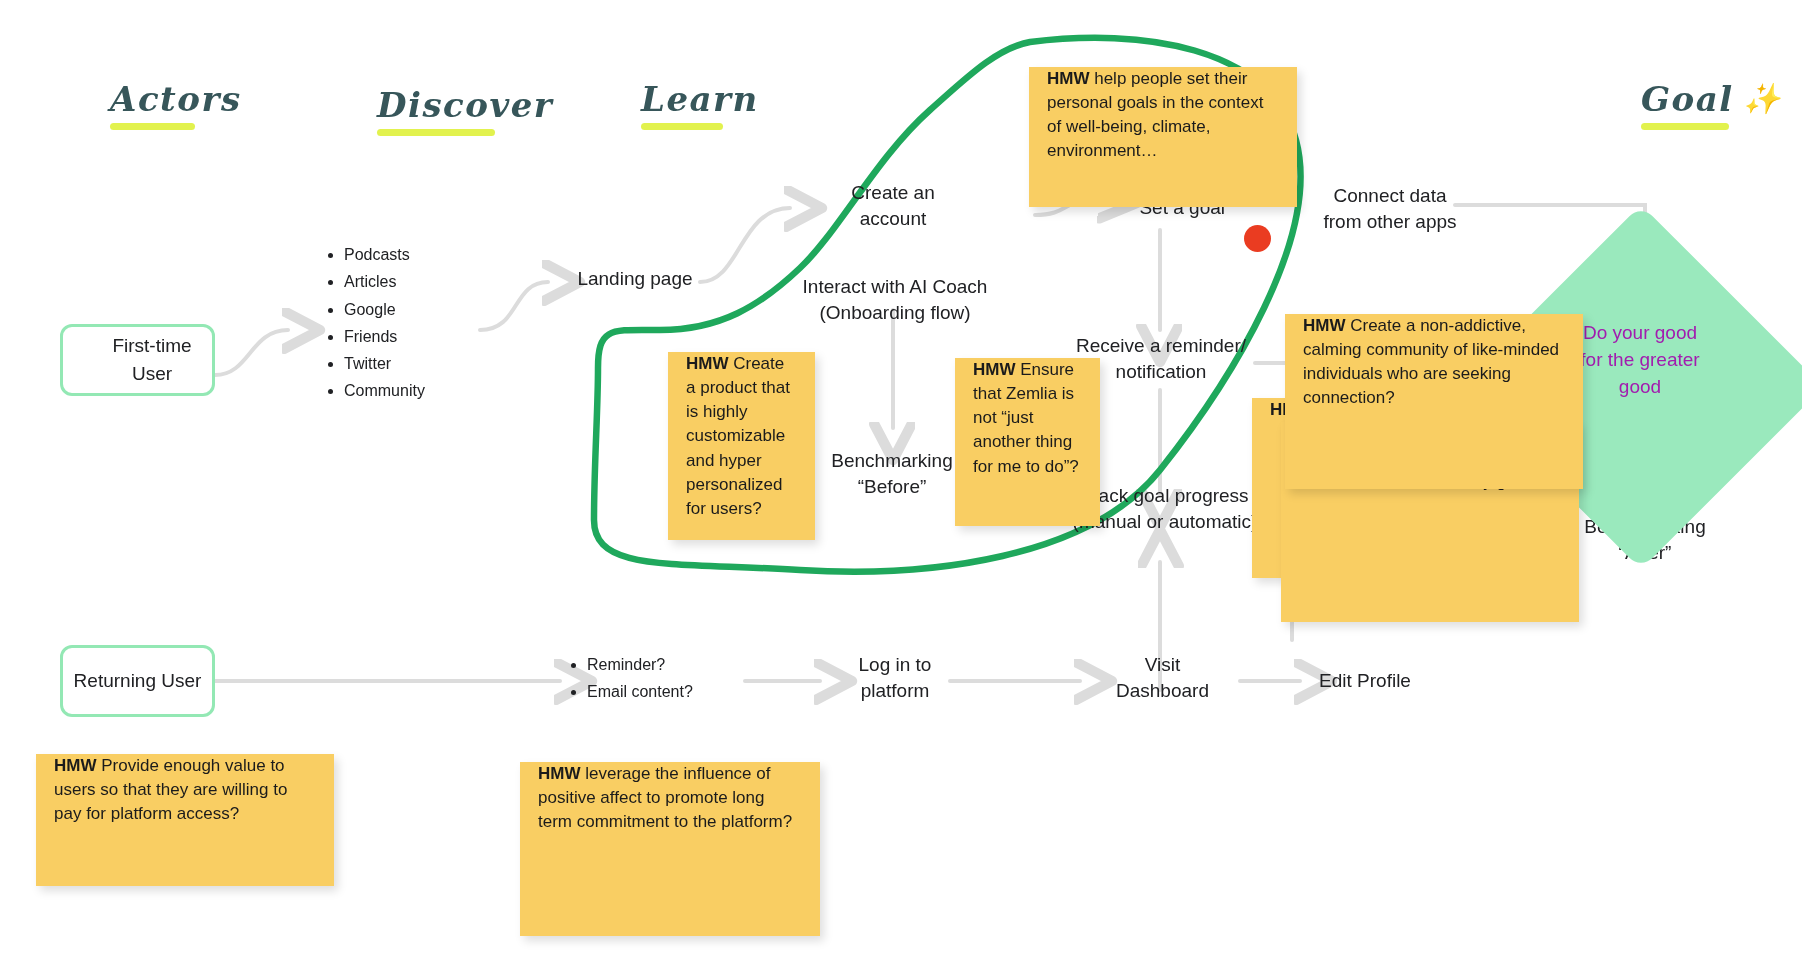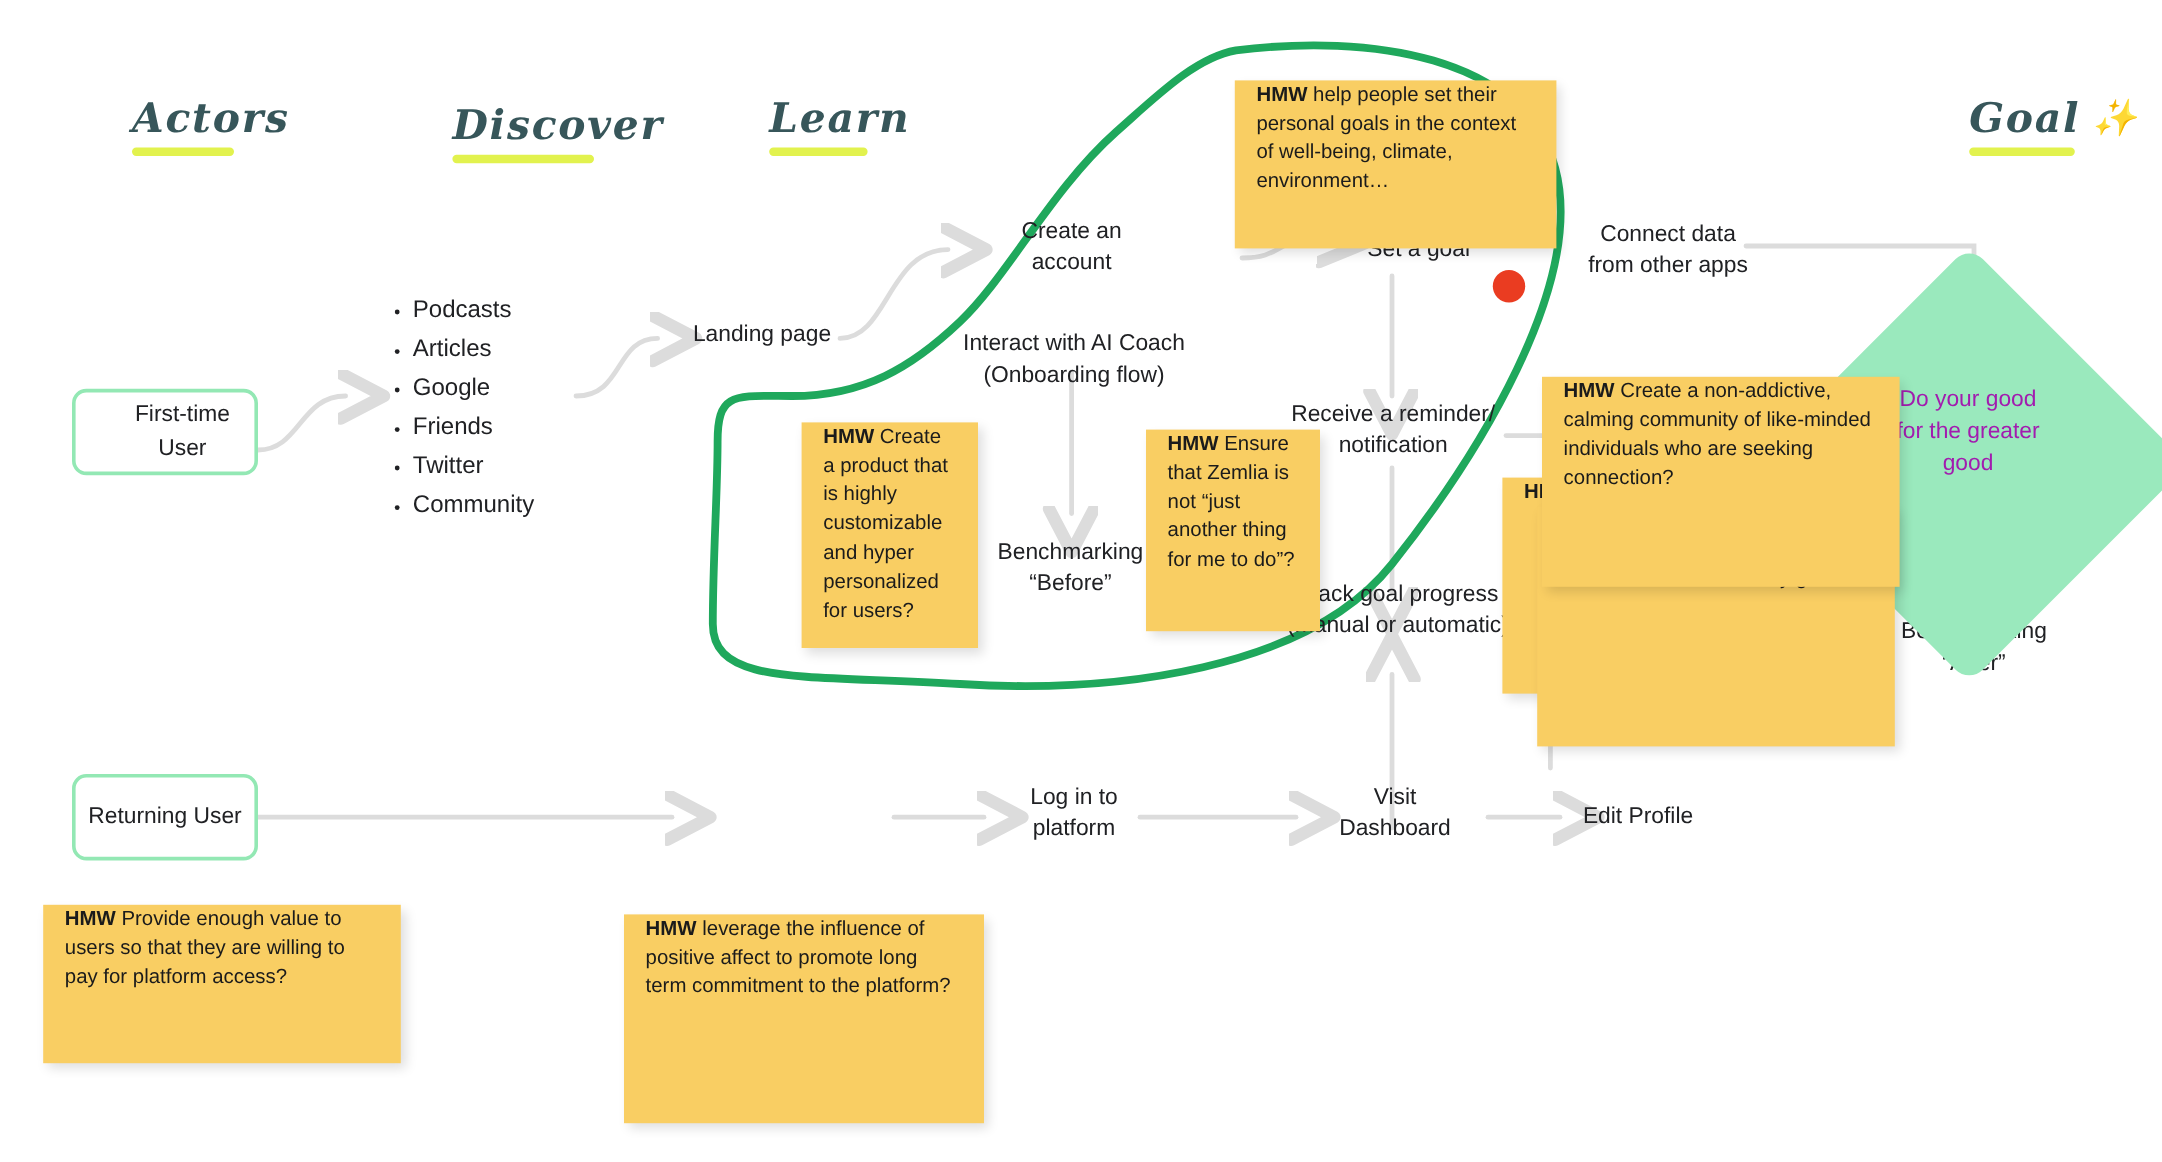--- a/index.html
+++ b/index.html
@@ -23,21 +23,21 @@
   .sparkle{font-size:30px;color:#f7cf3f;margin-left:10px;vertical-align:2px;}
   .actor-box{
     position:absolute;border:3px solid #93e8b4;border-radius:12px;background:#fff;
     display:flex;align-items:center;justify-content:center;text-align:center;
     font-size:19px;line-height:1.45;color:#202124;box-sizing:border-box;
   }
   .node{
     position:absolute;text-align:center;font-size:19px;line-height:1.35;color:#202124;
     white-space:pre-line;
   }
-  .bullets{position:absolute;font-size:20px;line-height:1.3;color:#202124;}
+  .bullets{position:absolute;font-size:16px;line-height:1.3;color:#202124;}
   .bullets ul{margin:0;padding-left:22px;}
   .bullets li{margin:0 0 6.5px 0;}
   .bullets li::marker{font-size:15px;}
   .note{
     position:absolute;background:#f9ce63;box-sizing:border-box;
     padding:0 18px;font-size:17px;line-height:1.42;color:#1b1b1b;
     box-shadow:4px 5px 9px rgba(0,0,0,.13);
   }
   .note b{font-weight:700;}
   .dot{position:absolute;width:27px;height:27px;border-radius:50%;background:#ea3c21;}
@@ -139,20 +139,26 @@
     <ul>
       <li>Podcasts</li>
       <li>Articles</li>
       <li>Google</li>
       <li>Friends</li>
       <li>Twitter</li>
       <li>Community</li>
     </ul>
   </div>
 
+  <div class="bullets" style="left:565px;top:655px;">
+    <ul>
+      <li>Reminder?</li>
+      <li>Email content?</li>
+    </ul>
+  </div>
 
   <div class="node" style="left:570px;top:266px;width:130px;">Landing page</div>
 
   <div class="node" style="left:818px;top:180px;width:150px;">Create an
 account</div>
 
   <div class="node" style="left:790px;top:274px;width:210px;">Interact with AI Coach
 (Onboarding flow)</div>
 
   <div class="node" style="left:812px;top:448px;width:160px;">Benchmarking

